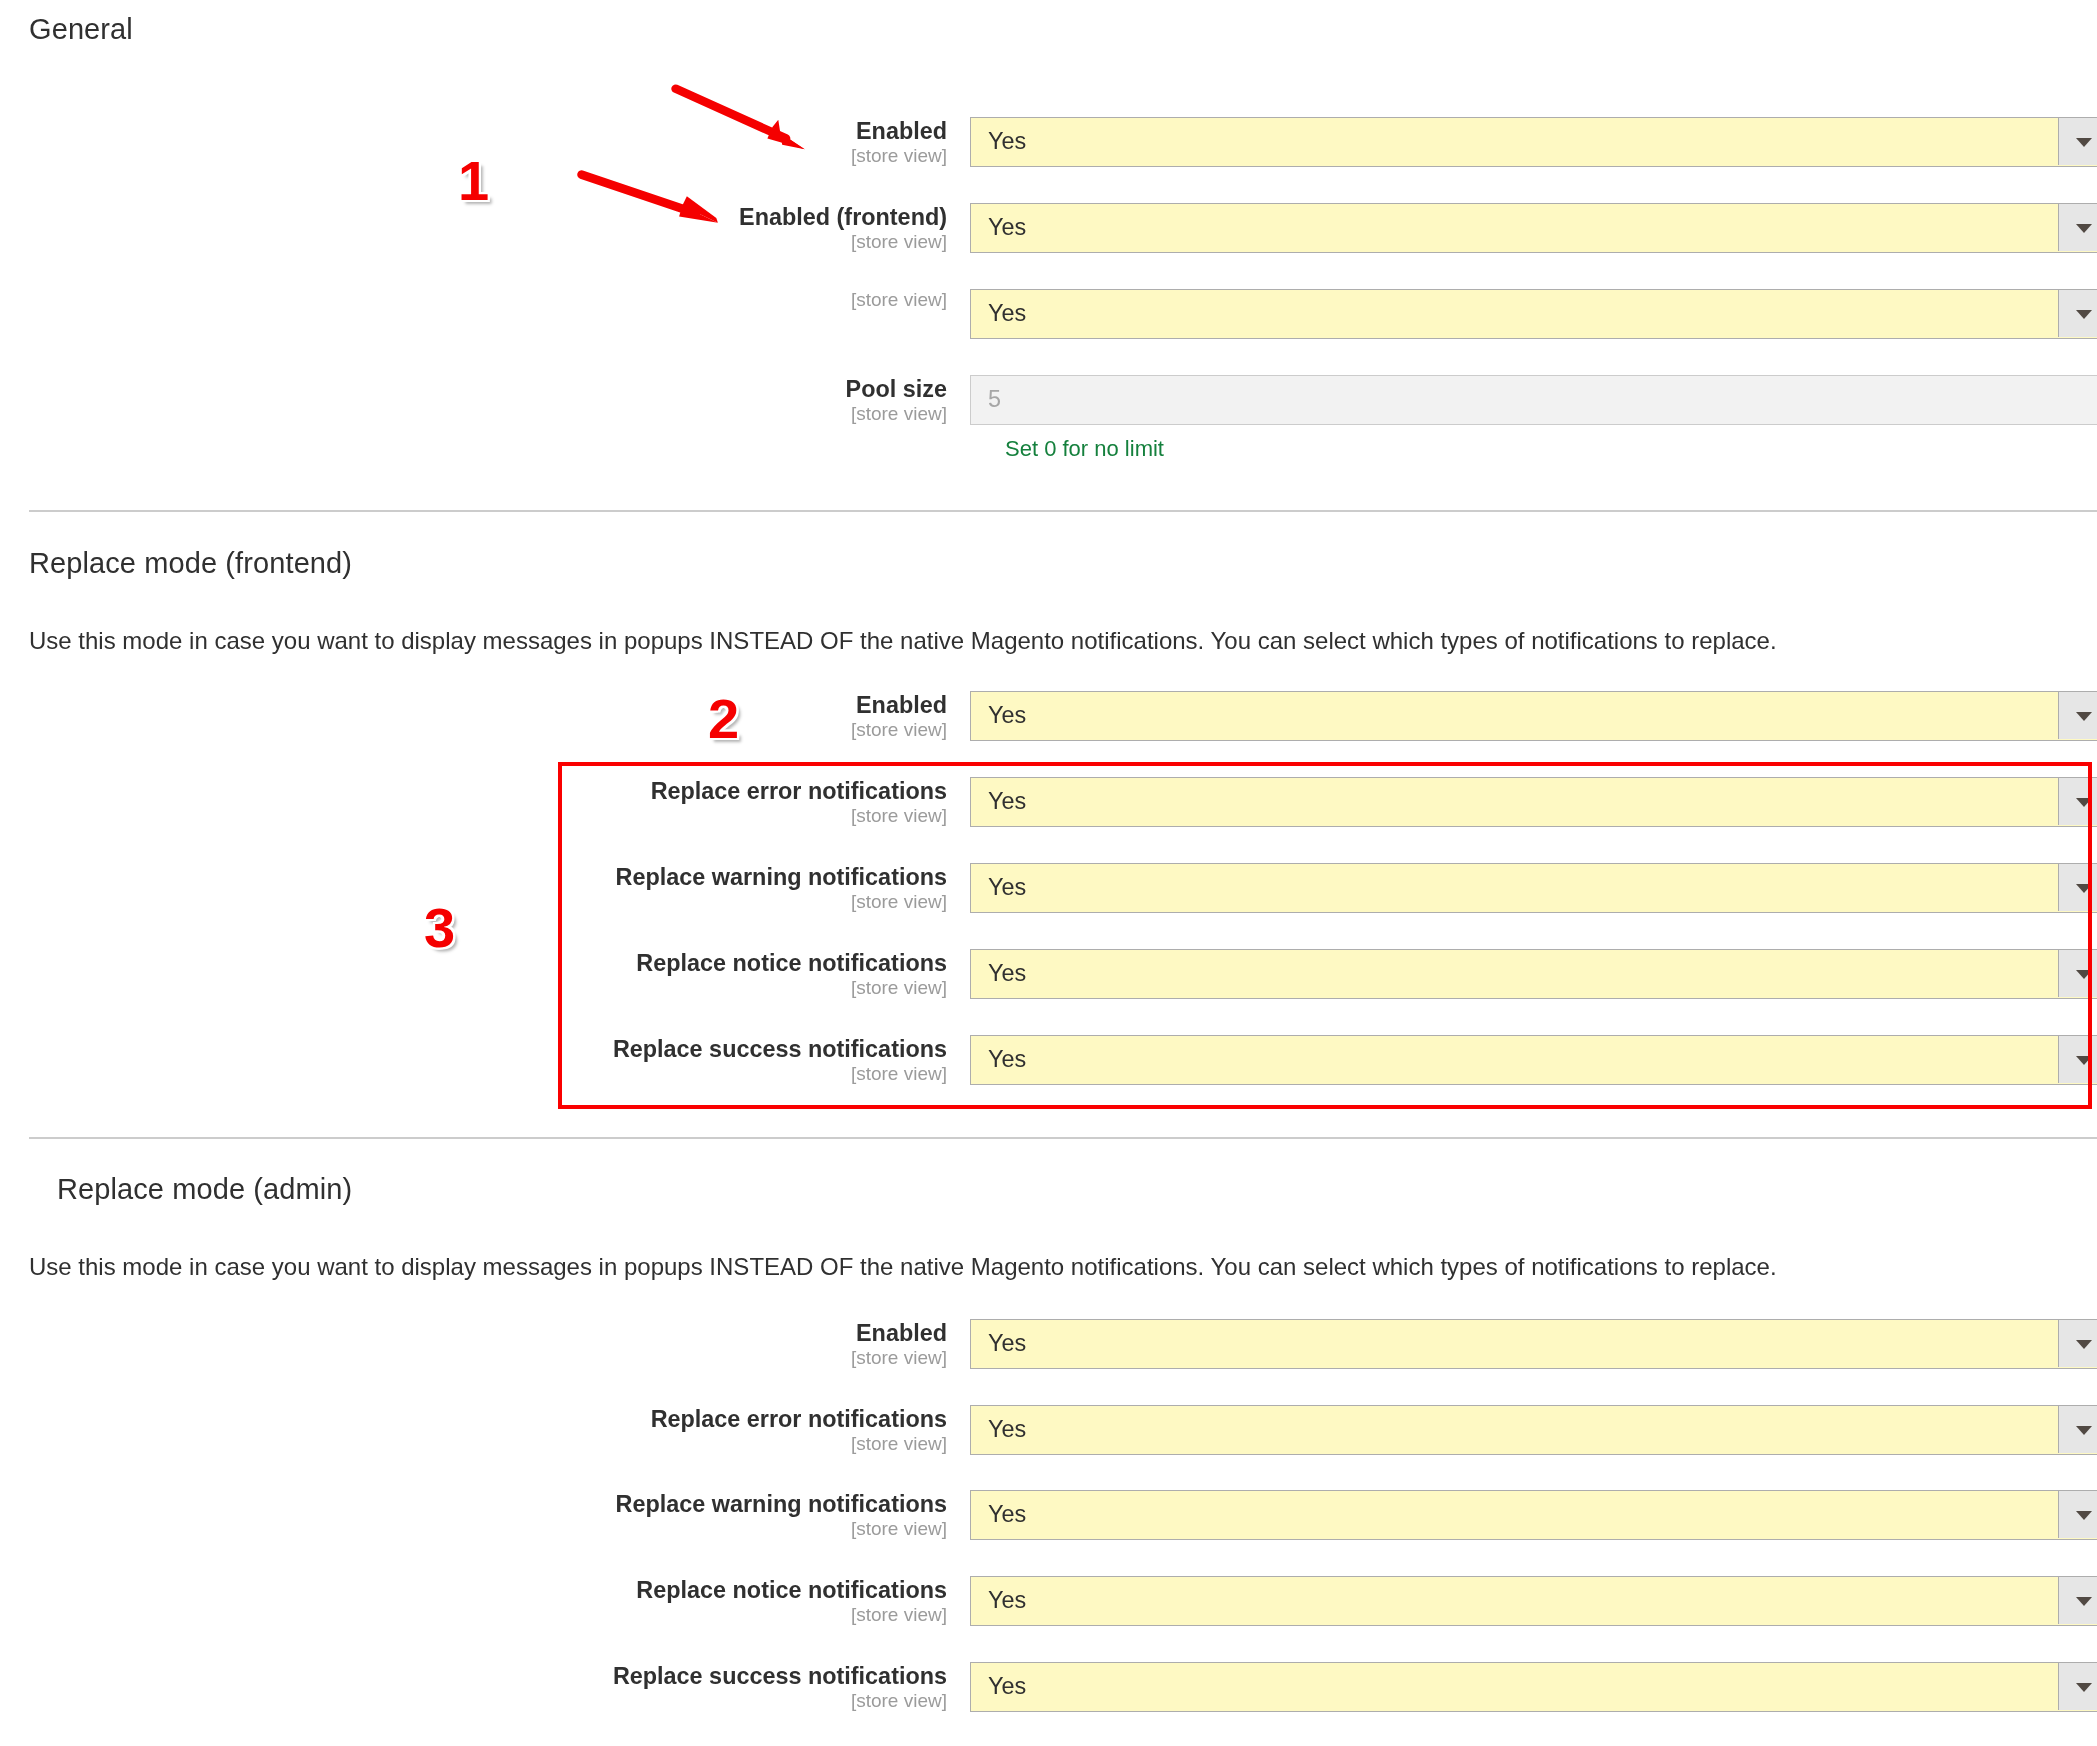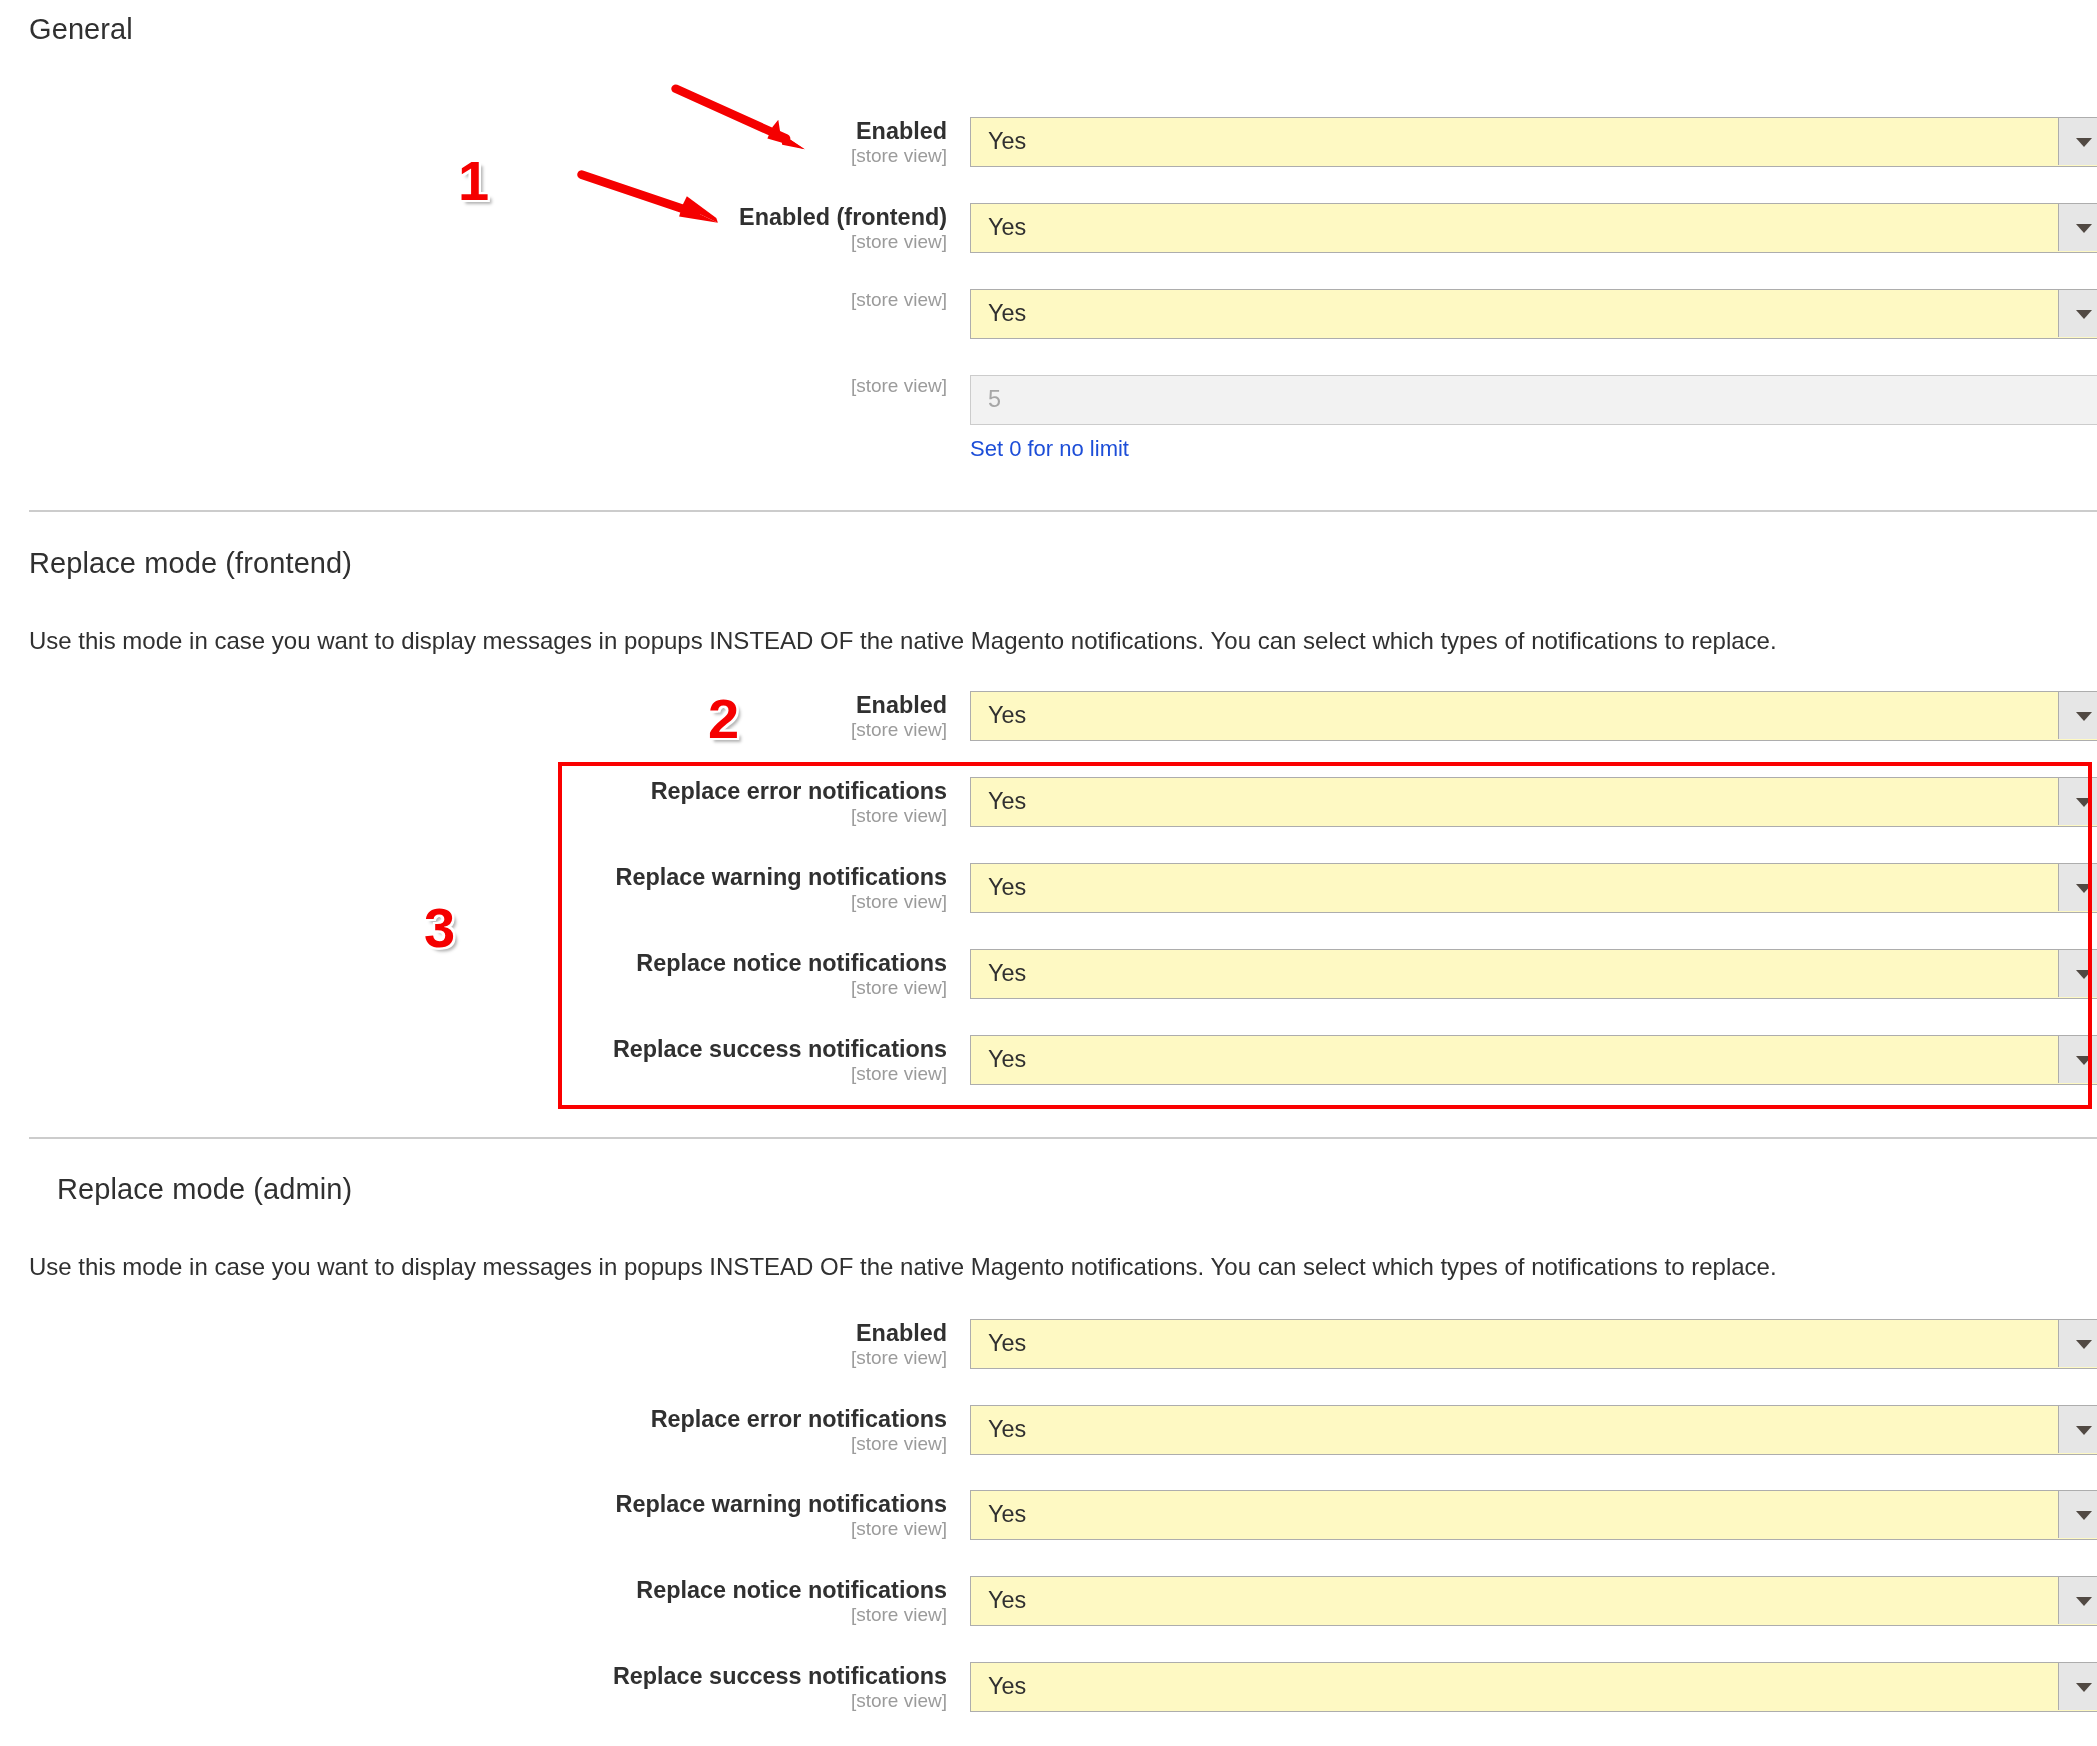--- a/index.html
+++ b/index.html
@@ -148,23 +148,23 @@
     left: 17px;
     top: 0;
     line-height: 47px;
     font-size: 23.4px;
     color: #a6a6a6;
     white-space: nowrap;
   }
 
   .field-note {
     position: absolute;
-    left: 937px;
+    left: 972px;
     font-size: 22px;
-    color: #1d4ed8;
+    color: #15803d;
     white-space: nowrap;
   }
 
   
   .anno-number {
     position: absolute;
     font-family: "Liberation Sans", sans-serif;
     font-size: 56px;
     font-weight: bold;
     color: #f50000;
@@ -231,20 +231,21 @@
       <div class="select-box">
         <span class="select-value">Yes</span>
         <span class="select-arrow-cell">
             <span class="caret"></span>
           </span>
       </div>
     </div>
 
     <div class="field-row" style="top:375px;">
       <div class="field-label-wrap">
+        <span class="field-label">Pool size</span>
         <span class="field-scope">[store view]</span>
       </div>
       <div class="text-input">
         <span class="input-value">5</span>
       </div>
       <div class="field-note" style="top:61px;">Set 0 for no limit</div>
     </div>
   </div>
 
   <div class="divider" style="top:510px;"></div>

